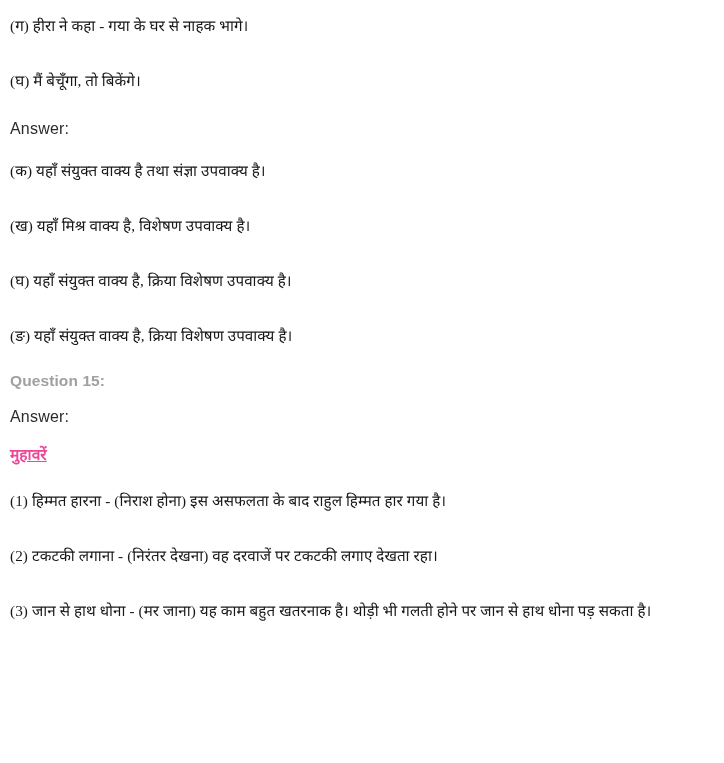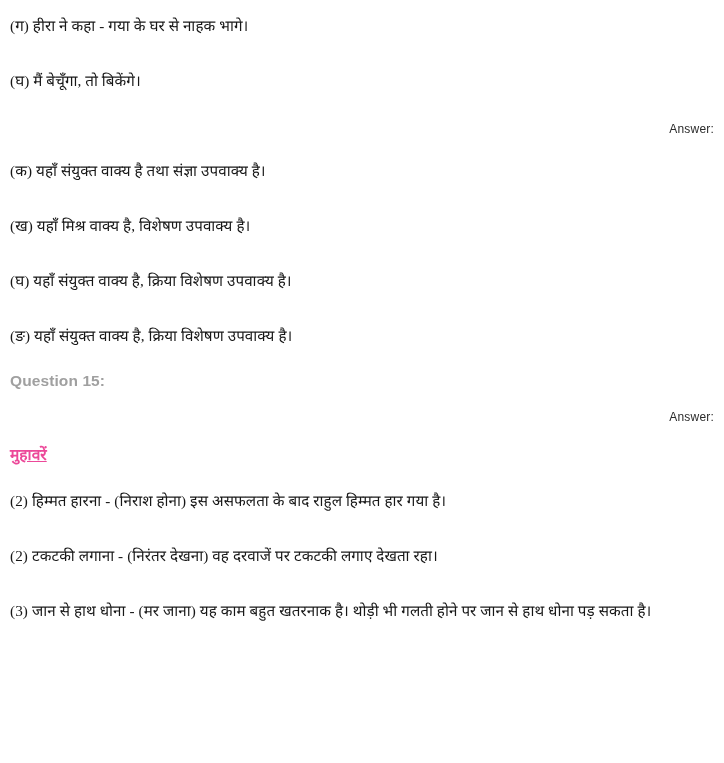--- a/index.html
+++ b/index.html
@@ -40,27 +40,26 @@
   }
   .block-tight {
     margin-bottom: 17px;
   }
   .block-wrap {
     margin-bottom: 19px;
   }
   
   .answer-label {
     font-family: "Liberation Sans", "DejaVu Sans", sans-serif;
-    font-size: 12px;
+    font-size: 16px;
     line-height: 22px;
     color: #2b2b2b;
     margin: 0;
     font-weight: 400;
     letter-spacing: 0.2px;
-    text-align: right;
   }
   
   .question-heading {
     font-family: "Liberation Sans", "DejaVu Sans", sans-serif;
     font-size: 15.5px;
     line-height: 22px;
     font-weight: 700;
     color: #a0a0a0;
     margin: 0;
     letter-spacing: 0.1px;
@@ -125,19 +124,19 @@
 
   <div class="gap-15"></div>
 
   <div class="sub-heading-row">
     <span class="sub-heading">मुहावरें</span>
   </div>
 
   <div class="gap-16"></div>
 
   <div>
-    <p class="para wrapline block">(2) हिम्मत हारना - (निराश होना) इस असफलता के बाद राहुल हिम्मत हार गया है।</p>
+    <p class="para wrapline block">(1) हिम्मत हारना - (निराश होना) इस असफलता के बाद राहुल हिम्मत हार गया है।</p>
     <p class="para wrapline block">(2) टकटकी लगाना - (निरंतर देखना) वह दरवाजें पर टकटकी लगाए देखता रहा।</p>
     <p class="para wrapline block-wrap">(3) जान से हाथ धोना - (मर जाना) यह काम बहुत खतरनाक है। थोड़ी भी गलती होने पर जान से हाथ धोना पड़ सकता है।</p>
 
   </div>
 
 </div>
 
 </body></html>

